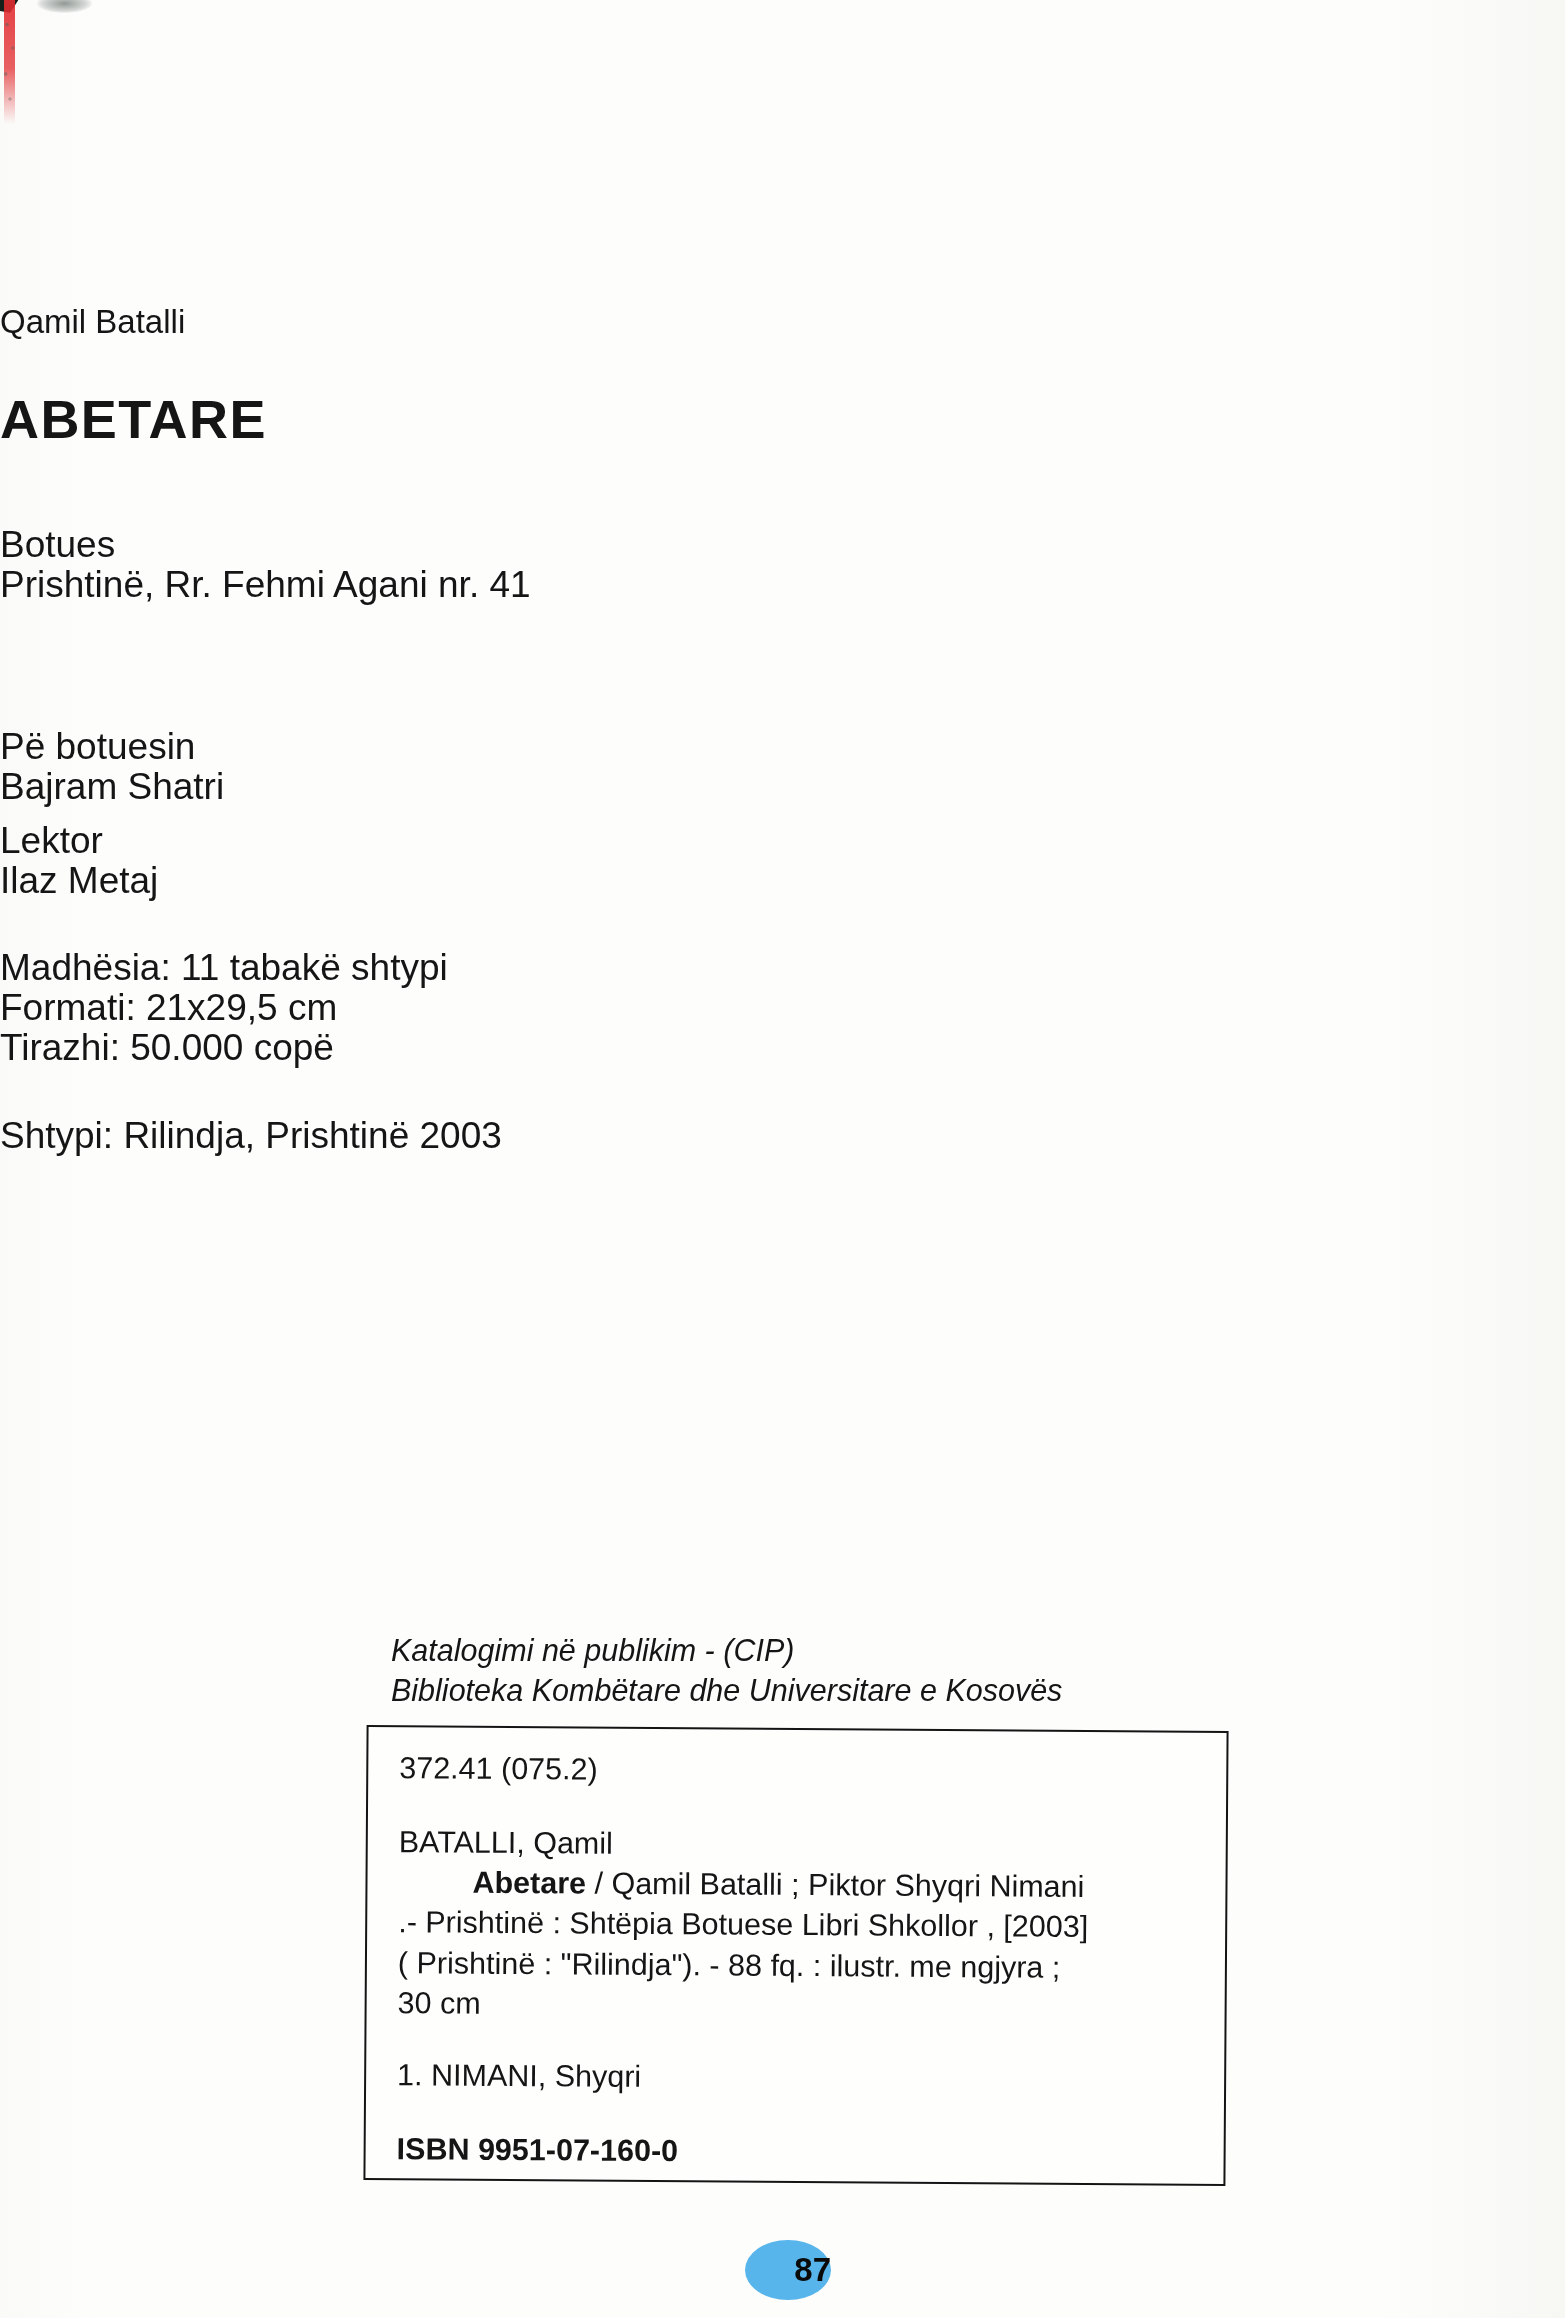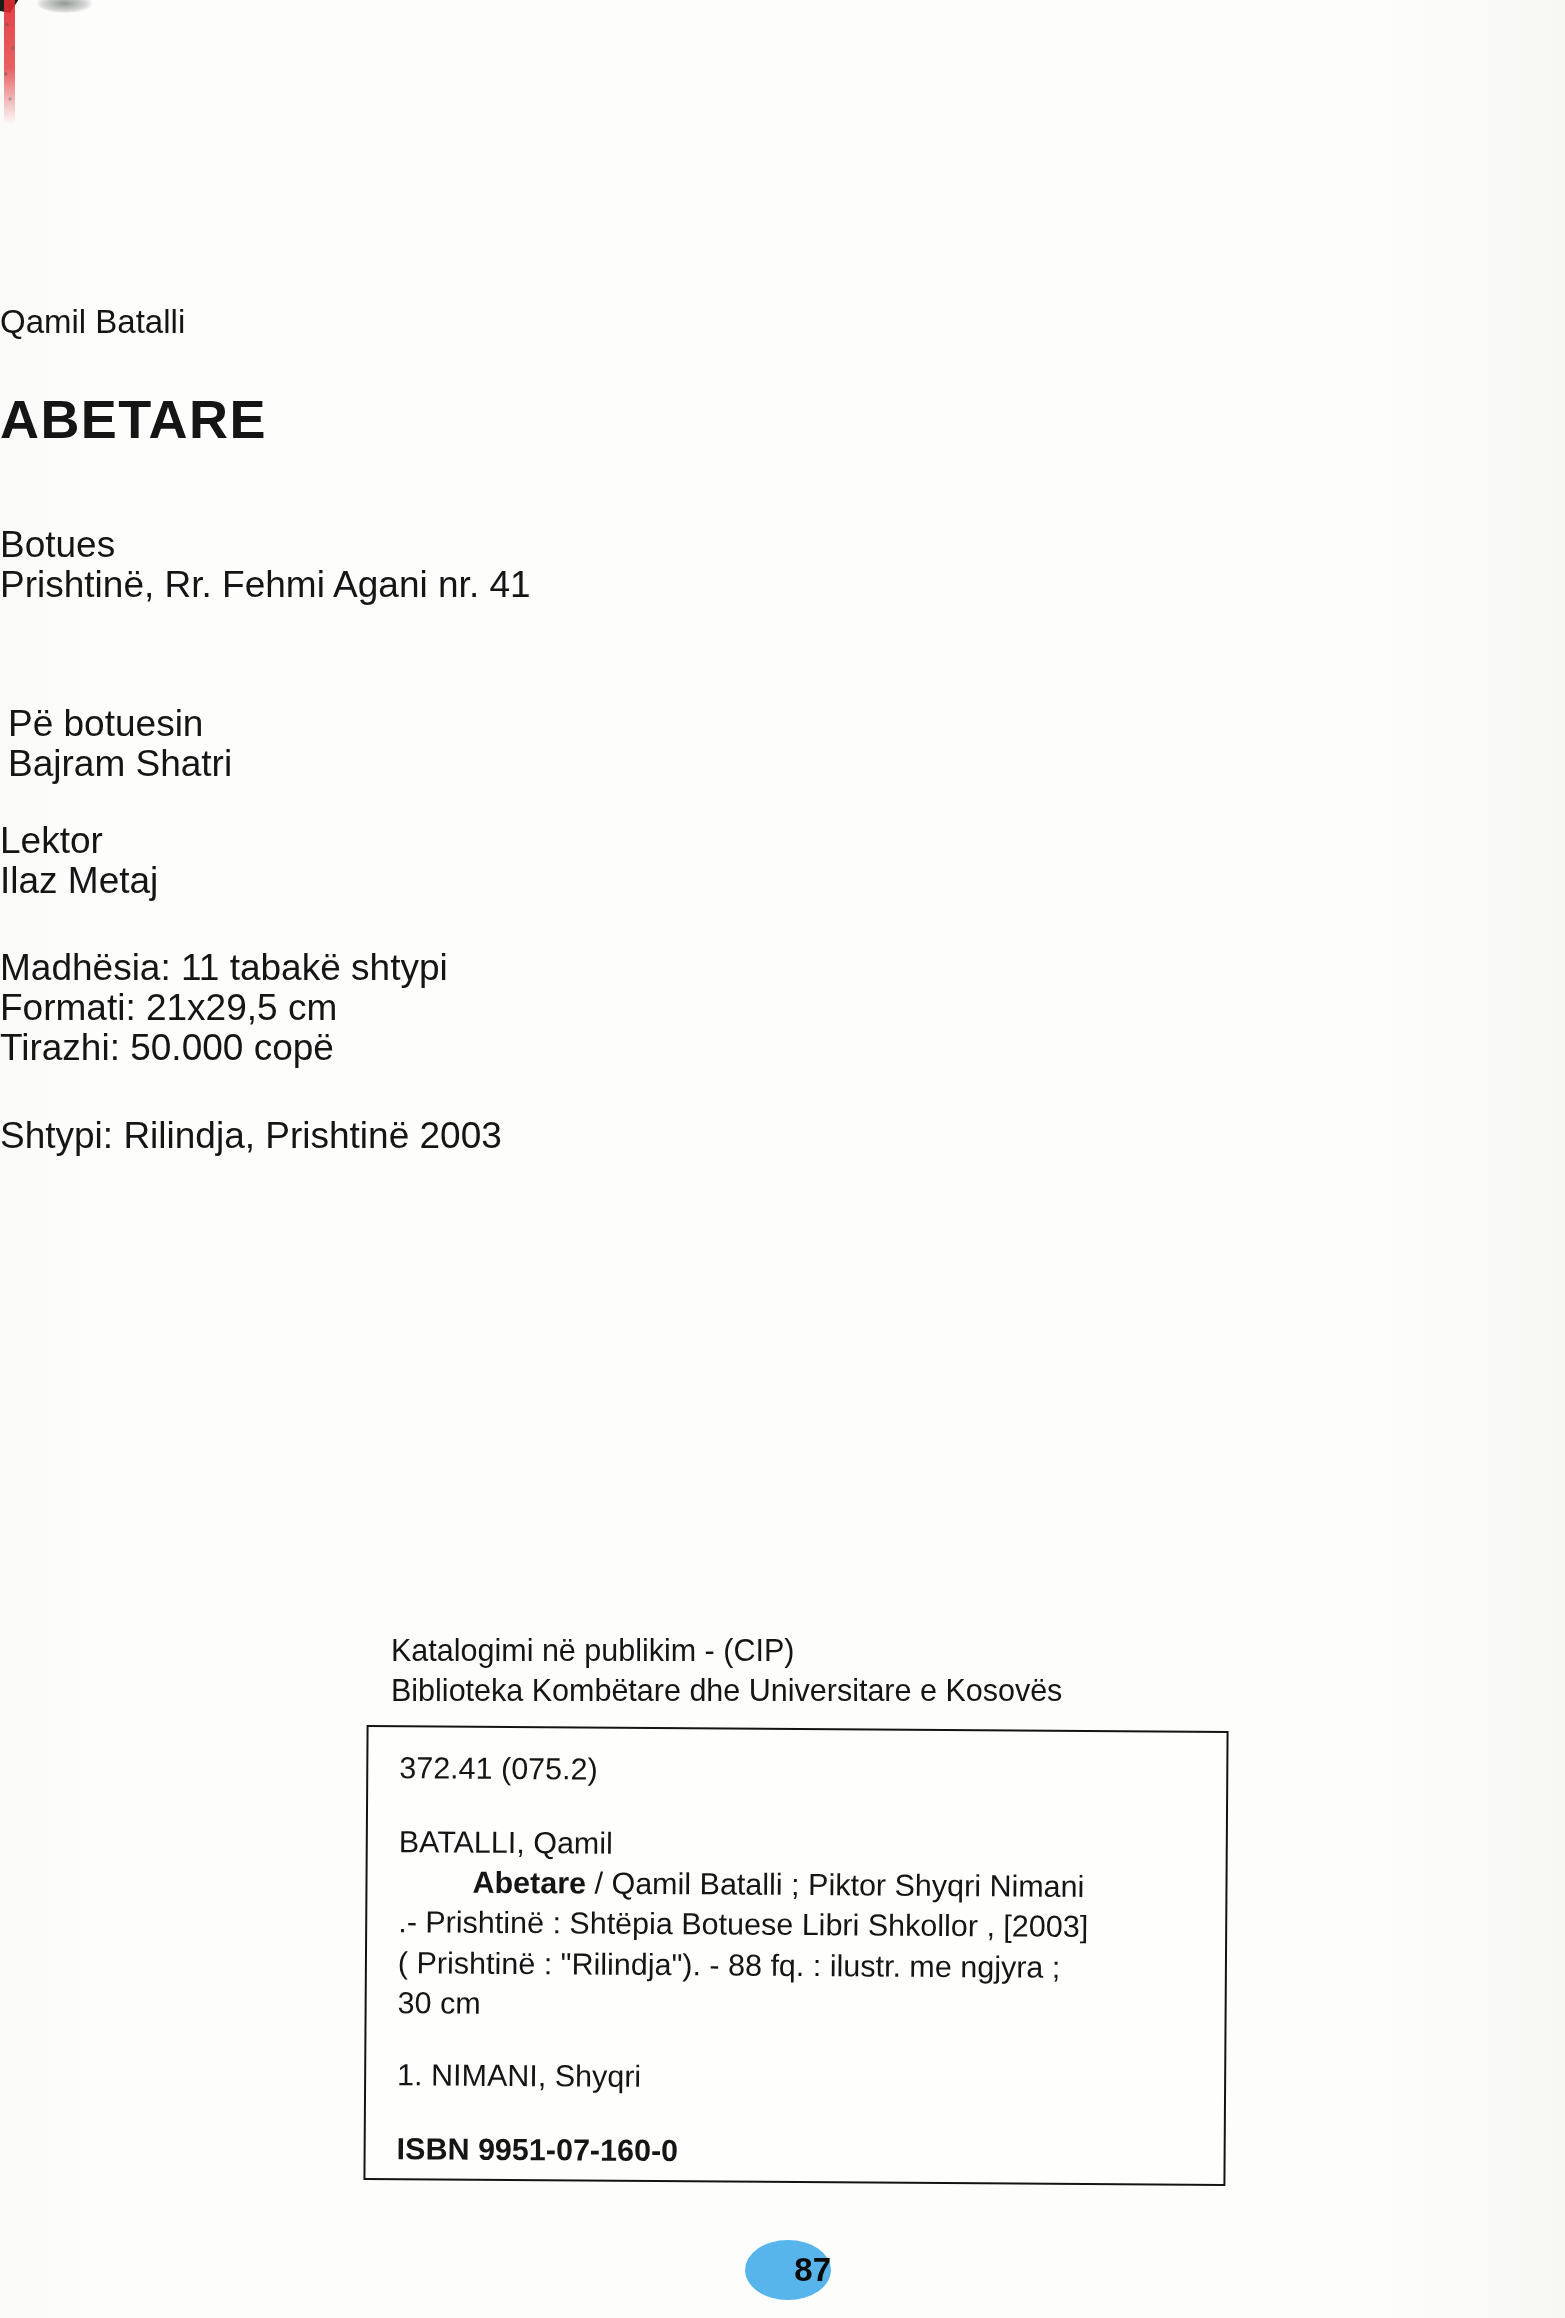--- a/index.html
+++ b/index.html
@@ -38,30 +38,30 @@
       radial-gradient(circle 2.1px at 5.7px  60px, rgba(90,95,92,.45) 0 1.4px, transparent 2.1px),
       radial-gradient(circle 2.1px at 10px 85px, rgba(90,95,92,.35) 0 1.4px, transparent 2.1px);
   }
 
   
   .center-col { position: absolute; left: 0; width: 1542px; }
   .author-line   { top: 303px;  font-size: 33px; letter-spacing: 0px; }
   .title-line    { top: 388px;  font-size: 54px; font-weight: bold; letter-spacing: 1.4px; }
   .block         { font-size: 37px; line-height: 40px; }
   .publisher-blk { top: 525px; }
-  .forpub-blk    { top: 704px; padding-left: 8px; }
+  .forpub-blk    { top: 727px; }
   .editor-blk    { top: 821px; }
   .metrics-blk   { top: 948px; }
   .printer-blk   { top: 1116px; }
   .b { font-weight: bold; }
 
   
   .cip-head {
     position: absolute; left: 391px; top: 1630px;
-    font-size: 30.5px; line-height: 40px; text-align: left;
+    font-size: 30.5px; line-height: 40px; text-align: left; font-style: italic;
   }
   .cip-box {
     position: absolute; left: 365px; top: 1728px;
     width: 862px; height: 455px;
     border: 2.8px solid #141414;
     box-sizing: border-box;
     transform: rotate(0.4deg);
     background: rgba(255,255,255,0.35);
   }
   .cip-inner {

